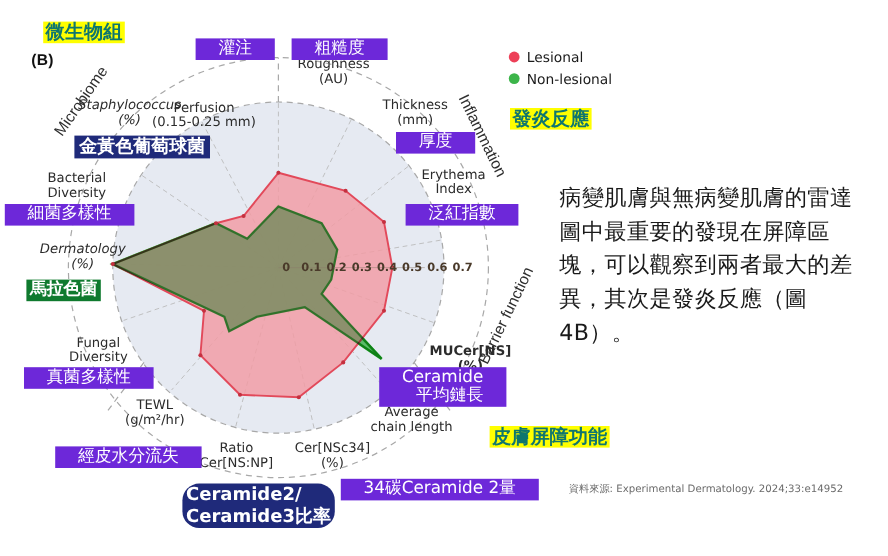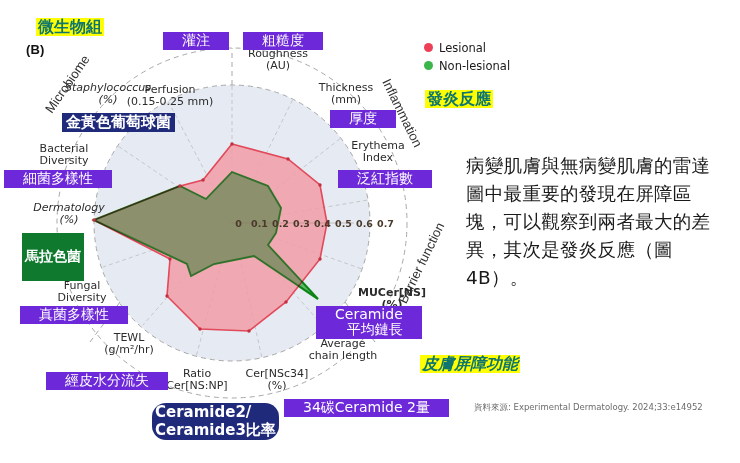--- a/index.html
+++ b/index.html
@@ -29,21 +29,21 @@
   .hl-yellow{
     background:#ffff00;color:#0f766e;font-weight:bold;
     font-size:16px;padding:0px 2px;
   }
   .hl-teal{
     background:#6d28d9;color:#ffffff;font-weight:normal;
     font-size:14px;padding:1px 19px;
   }
   .hl-green{
     background:#0f7a2e;color:#ffffff;font-weight:bold;
-    font-size:14px;padding:16px 3px;
+    font-size:14px;padding:1px 3px;
   }
   .hl-navy{
     background:#1f2a7a;color:#ffffff;font-weight:bold;
     font-size:15px;padding:1px 4px;
   }
   .hl-navy2{
     background:#1f2a7a;color:#ffffff;font-weight:bold;
     font-size:15px;padding:1px 3px;line-height:1.18;white-space:pre;
   }
 
@@ -168,21 +168,21 @@
   </div>
 
   <div class="abs panel-letter">(B)</div>
 
   <div class="grouplabel" style="left:48px;top:104px;transform:rotate(-55deg);transform-origin:left center;">Microbiome</div>
   <div class="grouplabel" style="left:386px;top:72px;transform:rotate(64deg);transform-origin:left center;">Inflammation</div>
   <div class="grouplabel" style="left:402px;top:295px;transform:rotate(-64deg);transform-origin:left center;">Barrier function</div>
 
   <div class="hl hl-yellow" style="left:36px;top:18px;">微生物組</div>
   <div class="hl hl-yellow" style="left:425px;top:90px;text-align:center;">發炎反應</div>
-  <div class="hl hl-yellow" style="left:420px;top:355px;font-style:italic;">皮膚屏障功能</div>
+  <div class="hl hl-yellow" style="left:408px;top:355px;">皮膚屏障功能</div>
 
   <div class="axlabel" style="left:110px;top:48px;width:120px;margin-top:36px;">Perfusion
 (0.15-0.25 mm)</div>
   <div class="axlabel" style="left:228px;top:48px;width:100px;">Roughness
 (AU)</div>
   <div class="axlabel" style="left:306px;top:82px;width:80px;">Thickness
 (mm)</div>
   <div class="axlabel" style="left:338px;top:140px;width:80px;">Erythema
 Index</div>
   <div class="axlabel" style="left:352px;top:287px;width:80px;font-weight:bold;">MUCer[NS]

